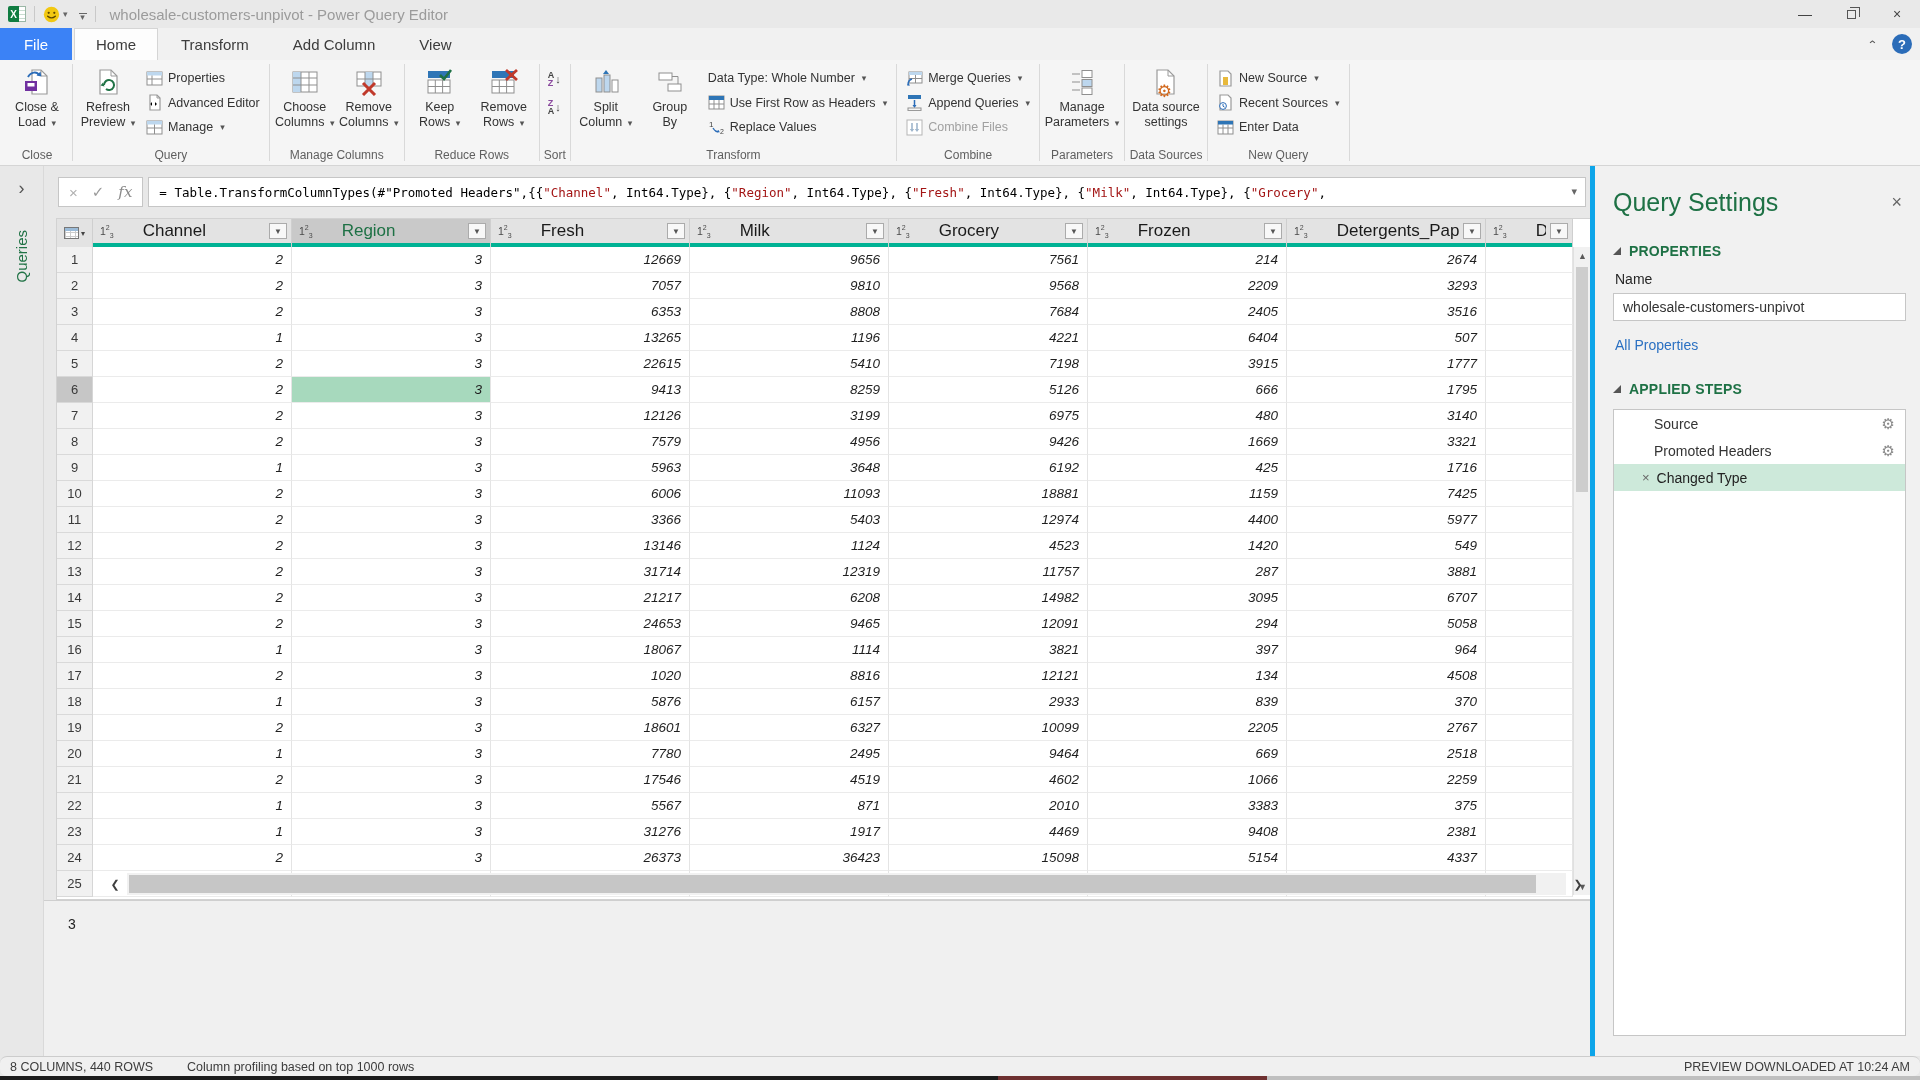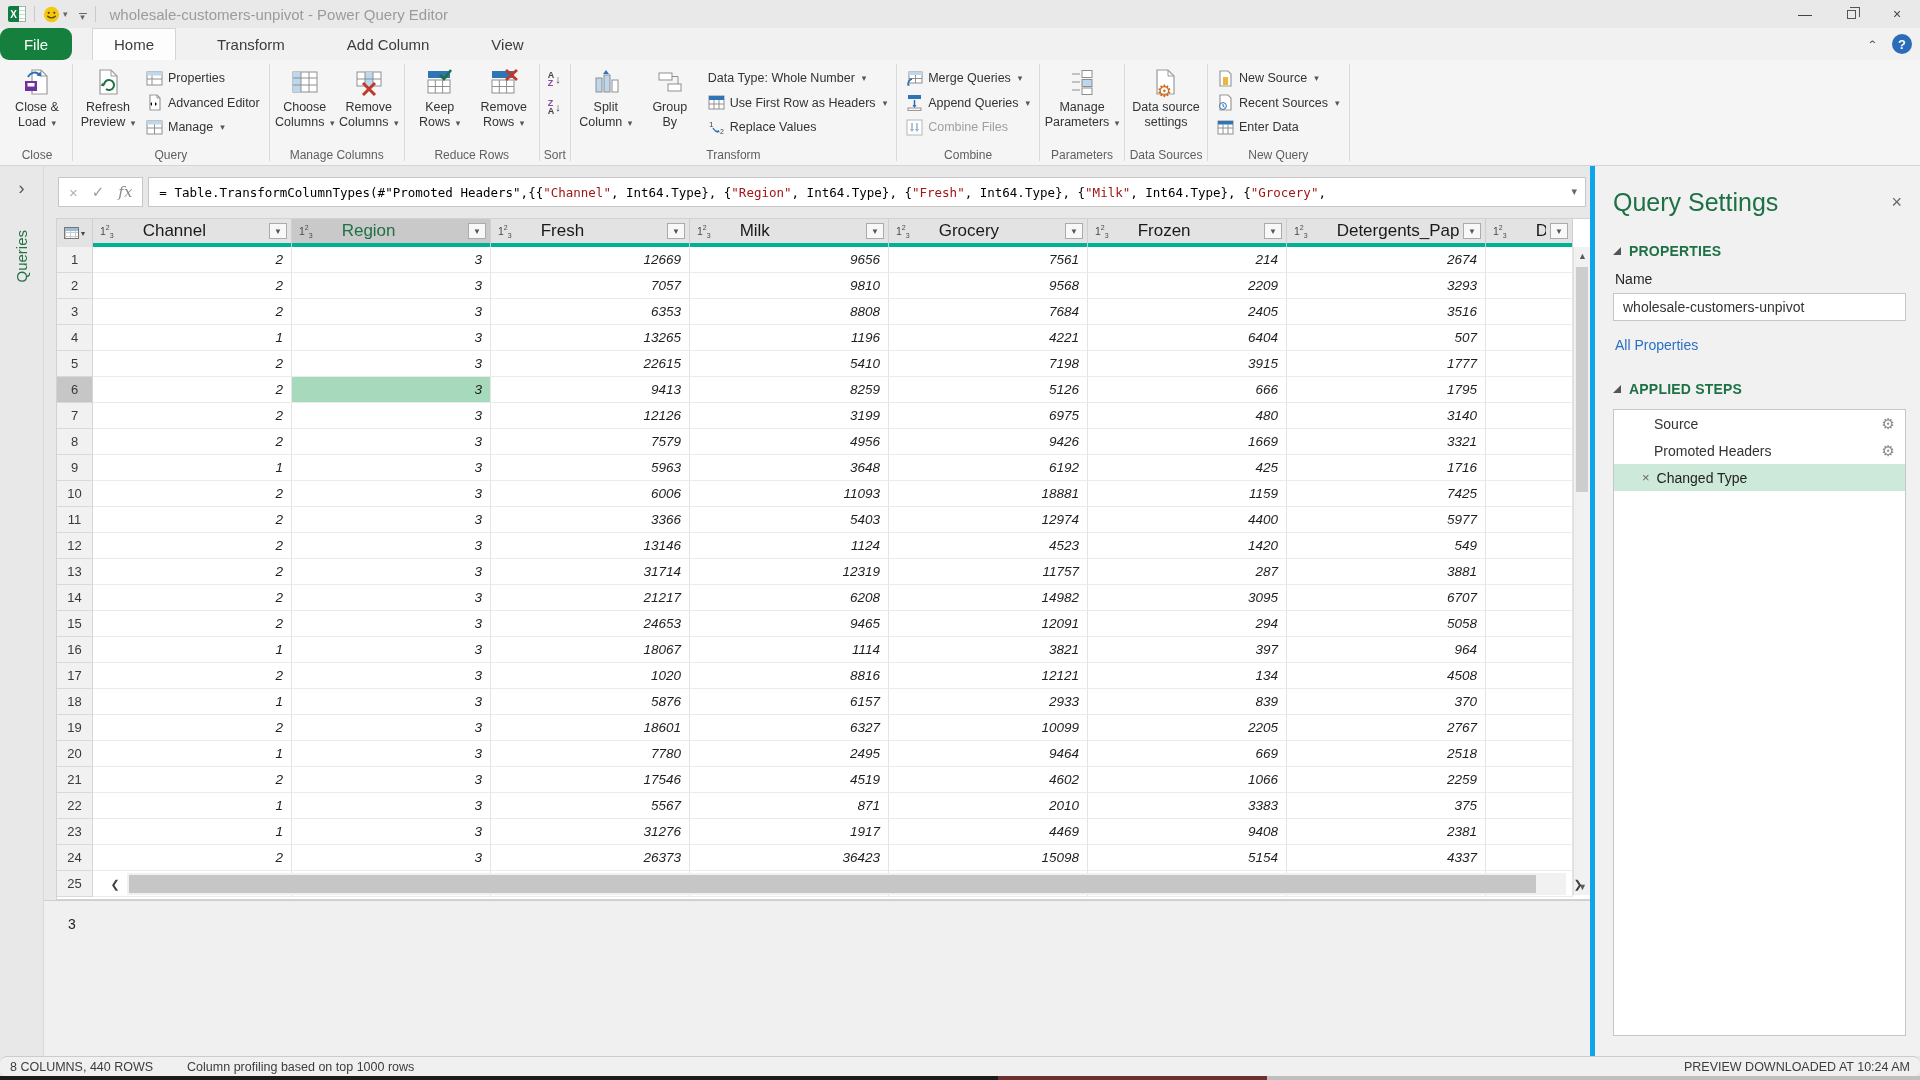--- a/index.html
+++ b/index.html
@@ -20,22 +20,22 @@
   .qat-custom { color:#666; font-size:9px; margin-left:8px; display:flex; flex-direction:column; align-items:center; line-height:4px; padding-top:3px;}
   .qat-custom i { font-style:normal; border-top:1px solid #666; width:8px; height:2px; }
   .tb-title { color:#9b9b9b; font-size:15px; margin-left:6px; white-space:nowrap; }
   .tb-spacer { flex:1; }
   .win-btn { width:46px; height:28px; display:flex; align-items:center; justify-content:center; color:#444; font-size:14px; }
   .win-restore-glyph { width:9px; height:9px; border:1px solid #555; position:relative; background:#e9e9e9;}
   .win-restore-glyph::before { content:''; position:absolute; left:2px; top:-4px; width:9px; height:9px; border:1px solid #555; border-left:none; border-bottom:none;}
 
   
   .tabrow { height:32px; background:#f1f1f1; display:flex; align-items:stretch; flex:0 0 auto; position:relative;}
-  .file-tab { width:72px; background:#15803d; color:#fff; font-size:15px; display:flex; align-items:center; justify-content:center;border-radius:9px; }
-  .rtab { padding:0 21px; font-size:15px; color:#3c3c3c; display:flex; align-items:center; margin-left:20px;}
+  .file-tab { width:72px; background:#3b82f6; color:#fff; font-size:15px; display:flex; align-items:center; justify-content:center; }
+  .rtab { padding:0 21px; font-size:15px; color:#3c3c3c; display:flex; align-items:center; margin-left:2px;}
   .rtab.active { background:#fdfdfd; border:1px solid #d5d5d5; border-bottom:none; }
   .tab-right { position:absolute; right:8px; top:0; height:32px; display:flex; align-items:center; gap:14px;}
   .rib-collapse { color:#555; font-size:13px; transform:scaleY(.8); }
   .help-btn { width:20px; height:20px; border-radius:50%; background:#2b6cb8; color:#fff; font-size:13px; font-weight:bold;
     display:flex; align-items:center; justify-content:center;}
 
   
   .ribbon { height:106px; background:#f5f5f5; border-bottom:1px solid #d5d5d5; display:flex; align-items:stretch; flex:0 0 auto; padding:0 2px;}
   .grp { display:flex; flex-direction:column; }
   .grp-body { flex:1; display:flex; align-items:stretch; padding:3px 4px 0 4px; gap:2px;}

